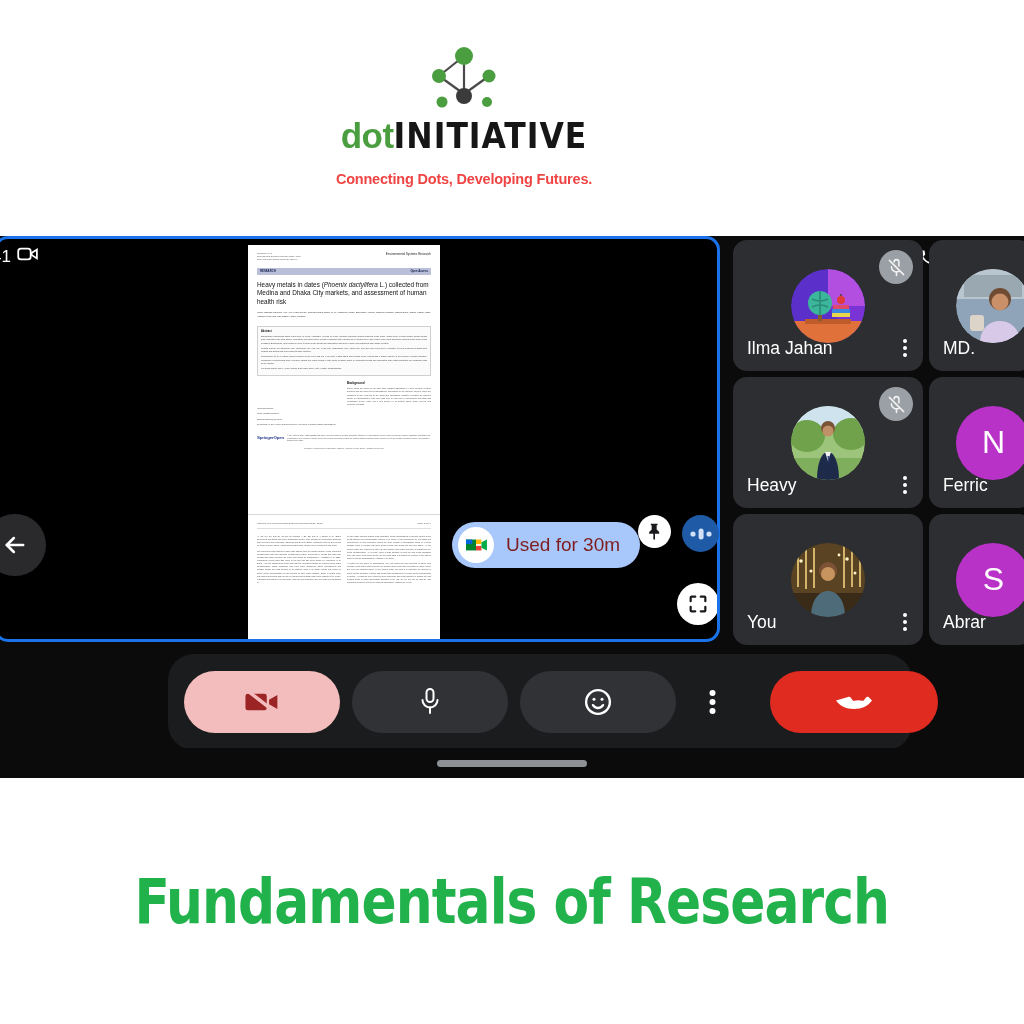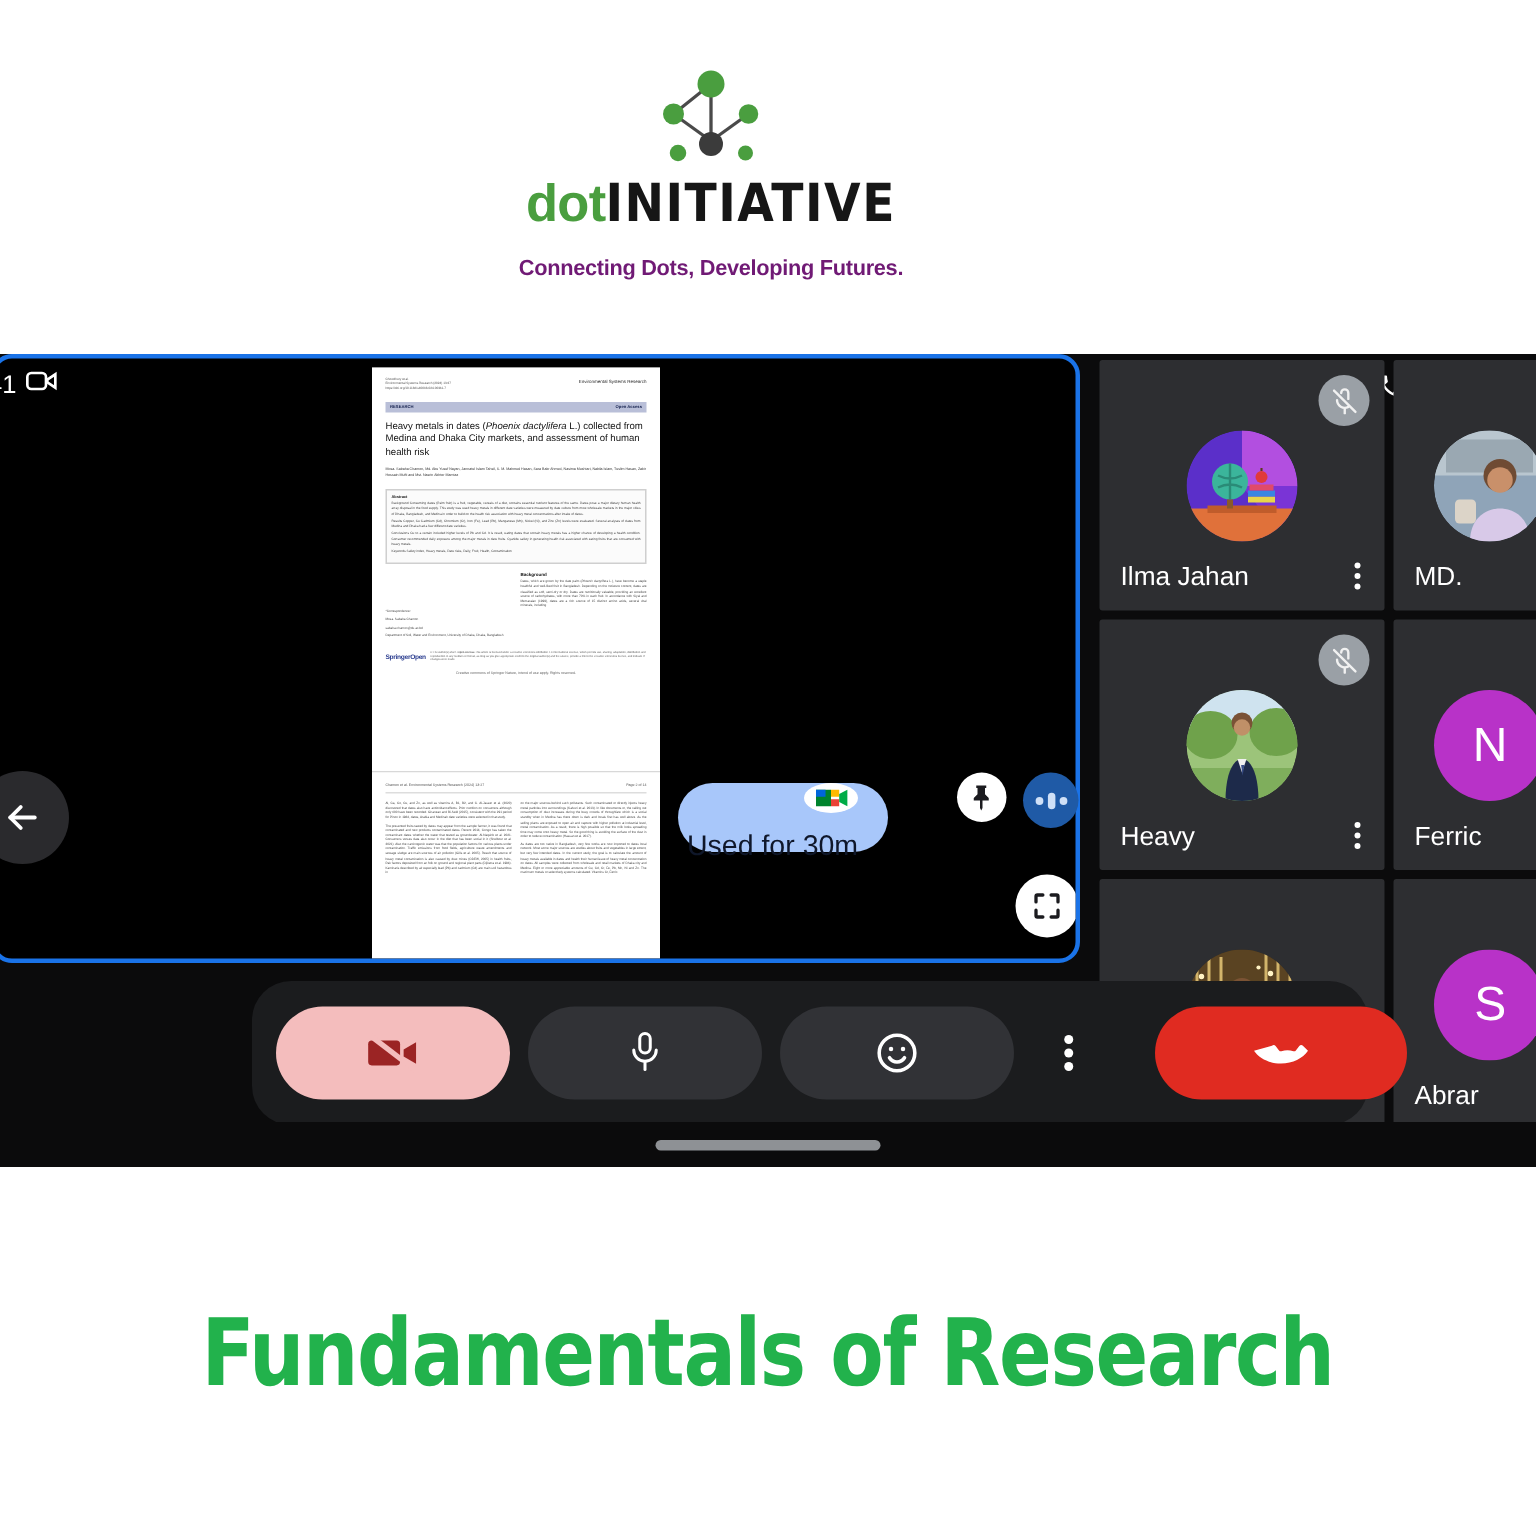--- a/index.html
+++ b/index.html
@@ -8,32 +8,32 @@
     background:#ffffff;
     font-family:"Liberation Sans", sans-serif;
     overflow:hidden;
     position:relative;
   }
 
   
   .brand{
     position:absolute;left:0;top:0;width:928px;height:222px;
     background:#ffffff;
-    display:flex;flex-direction:column;align-items:center;justify-content:center;padding-left:10px;
+    display:flex;flex-direction:column;align-items:center;justify-content:center;
   }
   .brand-mark{width:120px;height:80px;position:relative;margin-bottom:2px;}
   .brand-word{
     font-size:35px;font-weight:700;letter-spacing:-0.5px;
     line-height:1;white-space:nowrap;
   }
   .brand-word .dot{color:#4a9e3f;font-weight:700;}
   .brand-word .init{color:#161616;font-weight:700;letter-spacing:1px;
     font-family:"DejaVu Sans", sans-serif;font-stretch:condensed;}
   .brand-tag{
-    font-size:14.5px;color:#701a75;font-weight:700;margin-top:17px;
+    font-size:14.5px;color:#ef4444;font-weight:700;margin-top:17px;
     letter-spacing:-0.2px;
   }
 
   
   .phone{
     position:absolute;left:0;top:236px;width:1024px;height:542px;
     background:#0b0b0c;overflow:hidden;
   }
 
   
@@ -100,22 +100,22 @@
   .backbtn{position:absolute;left:-16px;top:278px;width:62px;height:62px;}
   .codepill{
     position:absolute;left:54px;top:278px;height:62px;
     background:#2a2a2d;border-radius:31px;
     display:flex;align-items:center;gap:13px;padding:0 26px;
     color:#ffffff;font-size:24px;
   }
   .usedchip{
     position:absolute;left:452px;top:286px;height:46px;
     background:#a8c7fa;border-radius:23px;
-    display:flex;align-items:flex-end;gap:12px;padding:0 20px 0 6px;
-    color:#0f172a;font-size:19px;font-weight:500;flex-direction:column;
+    display:flex;align-items:center;gap:12px;padding:0 20px 0 6px;
+    color:#7f1d1d;font-size:19px;font-weight:500;
   }
   .meet-ico{
     width:36px;height:36px;border-radius:50%;background:#fff;
     display:flex;align-items:center;justify-content:center;
   }
   .pinbtn{
     position:absolute;left:638px;top:279px;width:33px;height:33px;
     background:#ffffff;border-radius:50%;
     display:flex;align-items:center;justify-content:center;
   }
@@ -135,22 +135,22 @@
     position:absolute;right:6px;top:12px;
     display:flex;align-items:center;gap:9px;
   }
 
   
   .people{
     position:absolute;left:733px;top:4px;width:300px;
     display:flex;flex-wrap:wrap;gap:6px;
   }
   .tile{
-    position:relative;width:190px;height:167px;
-    background:#2d2e31;border-radius:2px;overflow:hidden;
+    position:relative;width:190px;height:131px;
+    background:#2d2e31;border-radius:14px;overflow:hidden;
     flex:0 0 auto;
     text-align:center;
   }
   .tile.narrow{width:104px;}
   .tile .avatar{
     position:absolute;left:50%;top:50%;transform:translate(-50%,-50%);
     width:74px;height:74px;border-radius:50%;overflow:hidden;
     display:flex;align-items:center;justify-content:center;
   }
   .tile.narrow .avatar{left:62%;}

